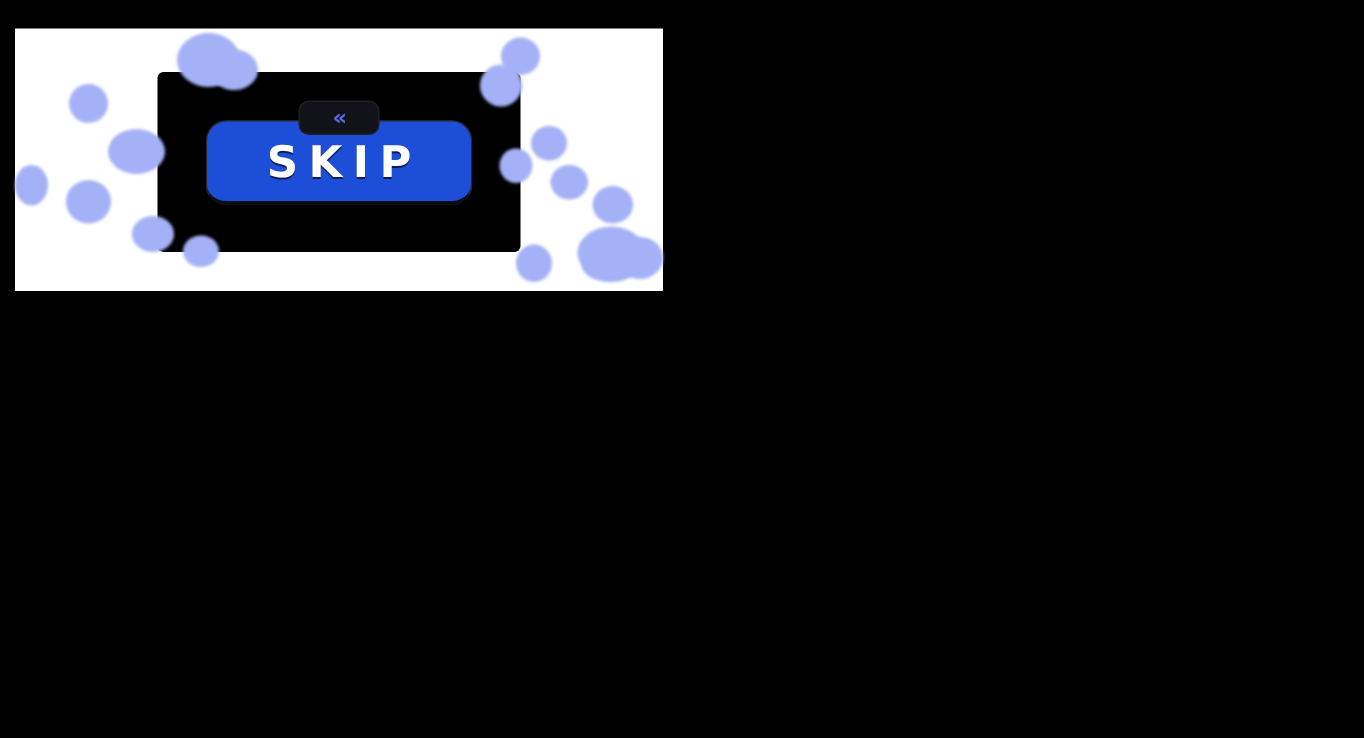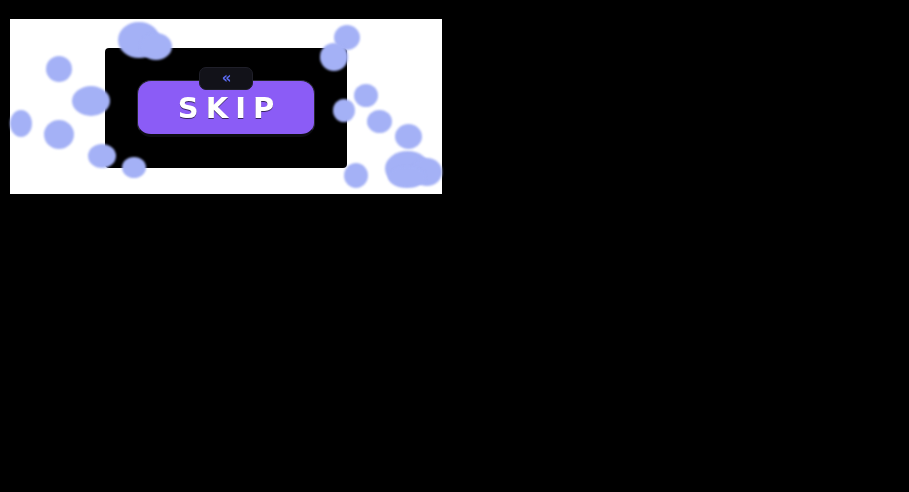--- a/index.html
+++ b/index.html
@@ -111,21 +111,21 @@
 <body style="background: rgb(0, 0, 0);">
 
 <div class="panel" style="background: rgb(255, 255, 255);">
 
   <div class="overlay-box" style="background: rgb(0, 0, 0);">
 
     <div class="collapse-pill" style="background: rgb(18, 18, 25);">
       <span class="chevrons" style="color: rgb(90, 106, 240);">«</span>
     </div>
 
-    <div class="skip-button" style="background: #8b5cf6;">
+    <div class="skip-button" style="background: #1d4ed8;">
       <span class="skip-label" style="color: rgb(255, 255, 255);">SKIP</span>
     </div>
 
   </div>
 </div>
 
 <div class="paint-layer">
     <div class="blob" style="left: 118px; top: 22px; width: 42px; height: 36px; background: rgb(164, 177, 246);"></div>
     <div class="blob" style="left: 140px; top: 33px; width: 32px; height: 27px; background: rgb(164, 177, 246);"></div>
     <div class="blob" style="left: 334px; top: 25px; width: 26px; height: 25px; background: rgb(164, 177, 246);"></div>

